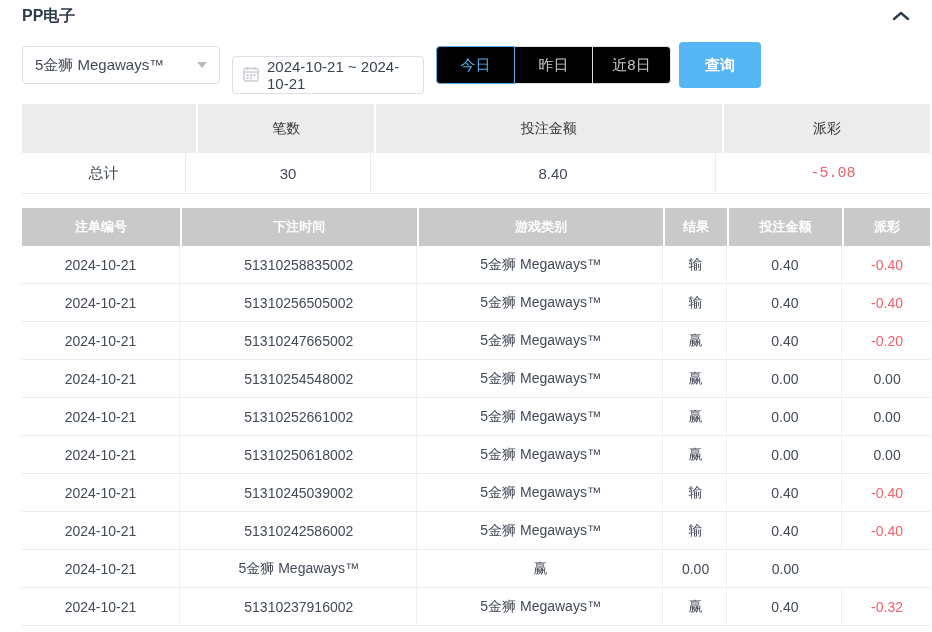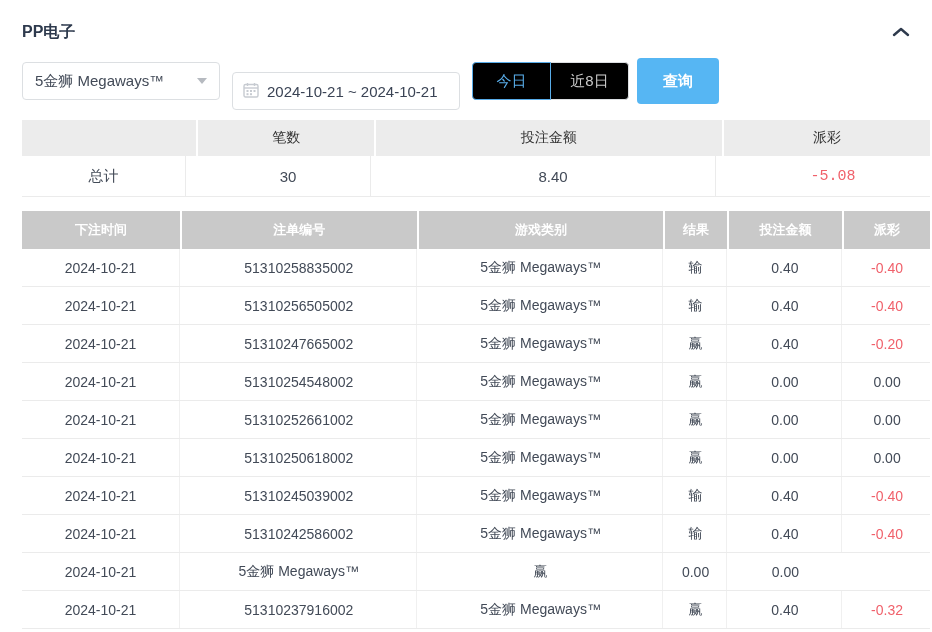--- a/index.html
+++ b/index.html
@@ -14,56 +14,56 @@
     --summary-head:#ececec;
     --muted:#c9c9c9;
   }
   *{box-sizing:border-box;}
   html,body{margin:0;padding:0;}
   body{
     width:932px;height:632px;background:#fff;overflow:hidden;
     font-family:"Liberation Sans","DejaVu Sans",sans-serif;
     color:var(--text-dark);
   }
-  .panel{padding:20px 2px 0 22px;}
+  .panel{padding:4px 2px 0 22px;}
   
   .panel-header{display:flex;align-items:center;justify-content:space-between;height:24px;margin-bottom:18px;padding-right:18px;}
   .panel-title{font-size:16px;font-weight:bold;color:var(--title);}
   .collapse-btn{background:none;border:none;cursor:pointer;padding:2px;line-height:0;}
   
   .filter-row{display:flex;align-items:center;height:38px;margin-bottom:20px;}
   .select-box{
     width:198px;height:38px;border:1px solid var(--border);border-radius:4px;
     display:flex;align-items:center;justify-content:space-between;
     padding:0 12px;background:#fff;cursor:pointer;font-size:15px;color:var(--text-dark);
   }
   .caret{width:0;height:0;border-left:5px solid transparent;border-right:5px solid transparent;border-top:6px solid #b6bac0;}
   .date-box{
-    width:228px;height:38px;border:1px solid var(--border);border-radius:4px;
+    width:192px;height:38px;border:1px solid var(--border);border-radius:4px;
     display:flex;align-items:center;gap:8px;margin-left:12px;
     padding:0 10px;background:#fff;cursor:pointer;font-size:15px;color:#3a4354;margin-top:20px;
   }
   .seg-group{display:flex;margin-left:12px;}
   .seg{
     width:79px;height:38px;background:#000000;border:1px solid var(--border);
     color:var(--muted);font-size:15px;cursor:pointer;margin-left:-1px;
     font-family:inherit;position:relative;
   }
   .seg:first-child{margin-left:0;border-radius:4px 0 0 4px;}
   .seg:last-child{border-radius:0 4px 4px 0;}
   .seg.active{border-color:var(--accent-border);color:var(--accent-border);z-index:1;}
   .query-btn{
     width:82px;height:46px;margin-left:8px;border:none;border-radius:4px;
     background:var(--accent);color:#fff;font-size:15px;font-weight:600;cursor:pointer;
     font-family:inherit;
   }
   
   .summary-table{margin-bottom:14px;}
   .summary-head{display:grid;grid-template-columns:176fr 177fr 349fr 208fr;gap:2px;}
-  .summary-head .cell{background:var(--summary-head);height:36px;display:flex;align-items:center;justify-content:center;font-size:14px;color:#333;}
+  .summary-head .cell{background:var(--summary-head);height:49px;display:flex;align-items:center;justify-content:center;font-size:14px;color:#333;}
   .summary-body{display:grid;grid-template-columns:176fr 177fr 349fr 208fr;gap:20px;border-bottom:1px solid var(--row-border);}
   .summary-body .cell{height:40px;display:flex;align-items:center;justify-content:center;font-size:15px;border-right:1px solid var(--row-border);}
   .summary-body .cell:last-child{border-right:none;font-family:Liberation Mono, monospace;}
   
   .rec-grid{display:grid;grid-template-columns:160fr 238fr 248fr 62fr 115fr 87fr;gap:2px;}
   .rec-head .cell{
     background:var(--thead-gray);height:38px;display:flex;align-items:center;justify-content:center;
     color:#fff;font-size:13px;font-weight:bold;
   }
   .rec-row{border-bottom:1px solid var(--row-border);}
@@ -106,20 +106,21 @@
             <rect x="10.5" y="8" width="2" height="2" fill="#c7cbd1"></rect>
             <rect x="3.5" y="11.2" width="2" height="2" fill="#c7cbd1"></rect>
             <rect x="7" y="11.2" width="2" height="2" fill="#c7cbd1"></rect>
           </svg>
       </span>
       <span>2024-10-21 ~ 2024-10-21</span>
     </div>
 
     <div class="seg-group">
       <button class="seg active">今日</button>
+      <button class="seg">昨日</button>
       <button class="seg">近8日</button>
     </div>
 
     <button class="query-btn">查询</button>
   </div>
 
   <div class="summary-table">
     <div class="summary-head">
       <div class="cell"></div>
       <div class="cell">笔数</div>
@@ -129,22 +130,22 @@
     <div class="summary-body">
       <div class="cell">总计</div>
       <div class="cell">30</div>
       <div class="cell">8.40</div>
       <div class="cell neg">-5.08</div>
     </div>
   </div>
 
   <div>
     <div class="rec-grid rec-head">
+      <div class="cell">注单编号</div>
       <div class="cell">下注时间</div>
-      <div class="cell">注单编号</div>
       <div class="cell">游戏类别</div>
       <div class="cell">结果</div>
       <div class="cell">投注金额</div>
       <div class="cell">派彩</div>
     </div>
     <div>
   <div class="rec-grid rec-row">
     <div class="cell">2024-10-21</div>
     <div class="cell">51310258835002</div>
     <div class="cell">5金狮 Megaways™</div>

